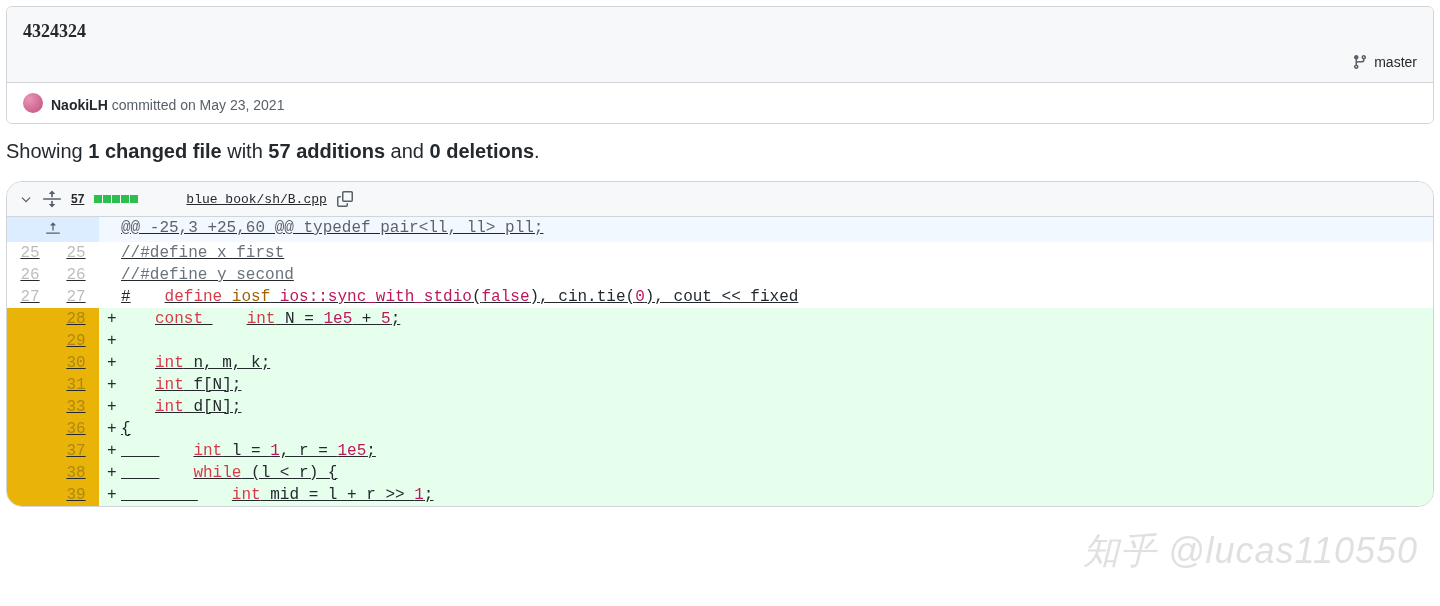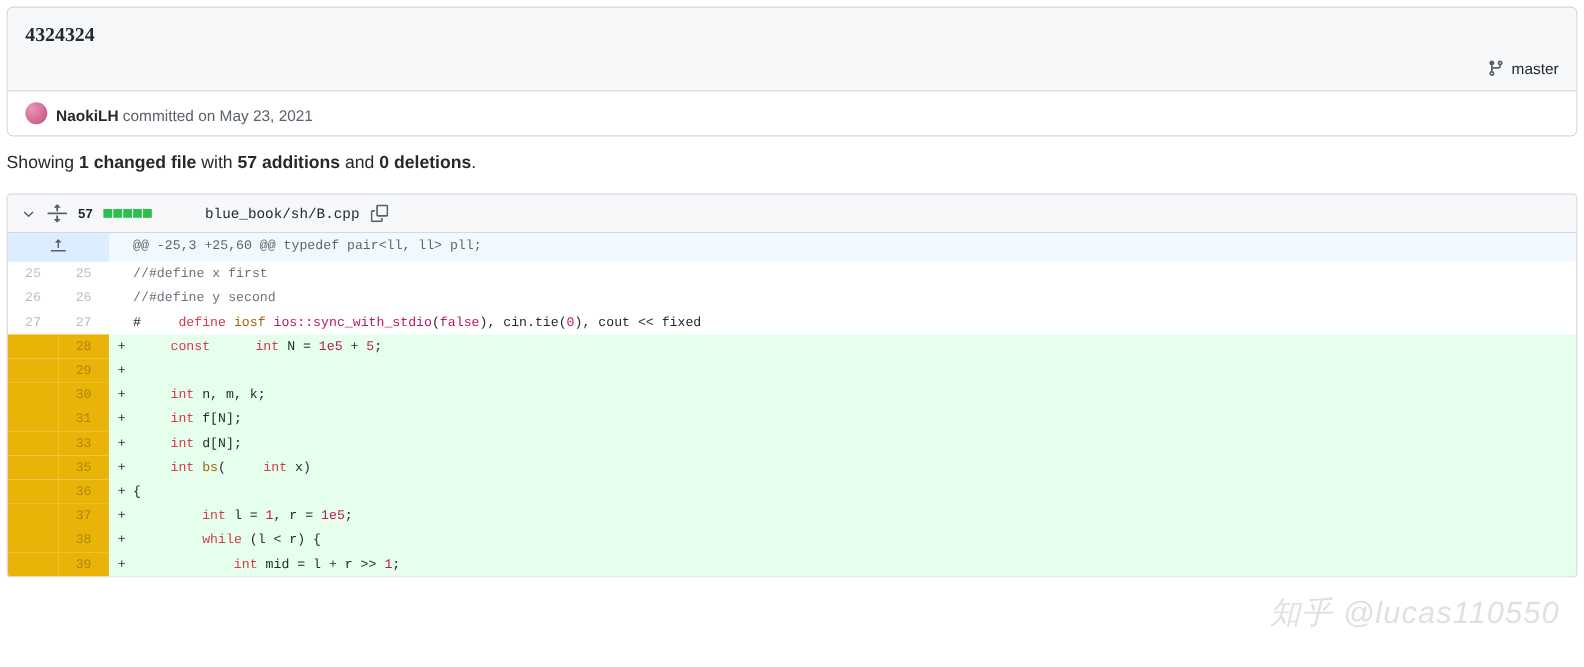--- a/index.html
+++ b/index.html
@@ -7,48 +7,48 @@
     .commit-header { border: 1px solid #d1d5da; border-radius: 6px; margin: 6px 6px 0 6px; overflow: hidden; }
     .commit-header-top { background: #f6f8fa; padding: 14px 16px 12px 16px; }
     .commit-title { font-size: 18px; font-weight: 600; color: #24292e; margin-bottom: 12px; font-family: Liberation Serif, serif; }
     .branch-row { display: flex; align-items: center; gap: 6px; justify-content: flex-end; }
     .branch-icon { width: 16px; height: 16px; fill: #586069; }
     .branch-name { color: #24292e; font-size: 14px; }
     .commit-header-bottom { background: #fff; padding: 10px 16px; display: flex; align-items: flex-end; gap: 8px; border-top: 1px solid #d1d5da; }
     .avatar { width: 20px; height: 20px; border-radius: 50%; background: radial-gradient(circle at 30% 30%, #e896b8, #c24d7a); display: inline-block; }
     .author-name { font-weight: 600; color: #24292e; }
     .commit-meta { color: #586069; }
-    .diff-summary { padding: 16px 6px 18px 6px; font-size: 16px; }
+    .diff-summary { padding: 16px 6px 18px 6px; font-size: 20px; }
     .diff-summary b { font-weight: 600; }
-    .file-block { border: 1px solid #d1d5da; border-radius: 4px; margin: 0 6px; overflow: hidden; }
+    .file-block { border: 1px solid #d1d5da; border-radius: 16px; margin: 0 6px; overflow: hidden; text-decoration: underline; }
     .file-header { background: #f6f8fa; padding: 8px 12px; display: flex; align-items: center; gap: 10px; border-bottom: 1px solid #d1d5da; }
     .chevron-icon { width: 14px; height: 14px; fill: #586069; }
     .expand-icon { width: 18px; height: 18px; fill: #586069; }
     .file-lines { font-weight: 600; font-size: 12px; color: #24292e; }
     .diff-squares { display: flex; gap: 1px; }
     .diff-squares span { width: 8px; height: 8px; background: #2cbe4e; display: block; }
     .file-path { font-family: SFMono-Regular, Consolas, "Liberation Mono", Menlo, monospace; font-size: 13px; margin-left: 38px; }
     .file-path a { color: #24292e; text-decoration: none; }
     .copy-icon { width: 16px; height: 16px; fill: #586069; cursor: pointer; }
     .diff-table { width: 100%; border-collapse: collapse; }
-    .diff-table td { font-family: SFMono-Regular, Consolas, "Liberation Mono", Menlo, monospace; font-size: 12px; line-height: 22px; vertical-align: top; white-space: pre; }
+    .diff-table td { font-family: SFMono-Regular, Consolas, "Liberation Mono", Menlo, monospace; font-size: 16px; line-height: 22px; vertical-align: top; white-space: pre; }
     .ln-cell { width: 46px; min-width: 46px; text-align: center; color: rgba(27,31,35,0.3); padding: 0 10px; user-select: none; }
     .code-cell { padding: 0 10px 0 22px; position: relative; }
     .marker { position: absolute; left: 8px; }
     .hunk-row td { background: #f1f8ff; color: rgba(27,31,35,0.7); }
     .hunk-row .ln-cell { background: #dbedff; }
     .hunk-expand { display: inline-flex; align-items: center; justify-content: center; width: 100%; height: 22px; }
     .hunk-expand svg { width: 14px; height: 14px; fill: #586069; }
     .add-row td { background: #e6ffed; }
     .add-row .ln-cell { background: #eab308; }
     .tok-k { color: #d73a49; margin-left: 34px; }
     .tok-n { color: #be185d; }
     .tok-f { color: #a16207; }
     .tok-c { color: #6a737d; }
-    .watermark { position: fixed; right: 22px; bottom: 30px; font-size: 28px; color: rgba(130,130,130,0.25); font-style: italic; letter-spacing: 1px; font-family: "PingFang SC","Microsoft YaHei",sans-serif; pointer-events: none; }
+    .watermark { position: fixed; right: 22px; bottom: 30px; font-size: 36px; color: rgba(130,130,130,0.25); font-style: italic; letter-spacing: 1px; font-family: "PingFang SC","Microsoft YaHei",sans-serif; pointer-events: none; }
   </style>
 </head>
 <body>
 
 <div class="commit-header">
   <div class="commit-header-top">
     <div class="commit-title">4324324</div>
     <div class="branch-row">
       <svg class="branch-icon" viewBox="0 0 16 16">
           <path d="M11.75 2.5a.75.75 0 1 0 0 1.5.75.75 0 0 0 0-1.5zm-2.25.75a2.25 2.25 0 1 1 3 2.122V6A2.5 2.5 0 0 1 10 8.5H6a1 1 0 0 0-1 1v1.128a2.251 2.251 0 1 1-1.5 0V5.372a2.25 2.25 0 1 1 1.5 0v1.836A2.49 2.49 0 0 1 6 7h4a1 1 0 0 0 1-1v-.628A2.25 2.25 0 0 1 9.5 3.25zM4.25 12a.75.75 0 1 0 0 1.5.75.75 0 0 0 0-1.5zM3.5 3.25a.75.75 0 1 1 1.5 0 .75.75 0 0 1-1.5 0z"></path>
@@ -132,25 +132,20 @@
           <td class="ln-cell">31</td>
           <td class="code-cell"><span class="marker">+</span><span class="tok-k">int</span><span> f[N];</span></td>
         </tr>
         <tr class="add-row">
           <td class="ln-cell"></td>
           <td class="ln-cell">33</td>
           <td class="code-cell"><span class="marker">+</span><span class="tok-k">int</span><span> d[N];</span></td>
         </tr>
         <tr class="add-row">
           <td class="ln-cell"></td>
-          <td class="ln-cell">35</td>
-          <td class="code-cell"><span class="marker">+</span><span class="tok-k">int</span><span> </span><span class="tok-f">bs</span><span>(</span><span class="tok-k">int</span><span> x)</span></td>
-        </tr>
-        <tr class="add-row">
-          <td class="ln-cell"></td>
           <td class="ln-cell">36</td>
           <td class="code-cell"><span class="marker">+</span><span>{</span></td>
         </tr>
         <tr class="add-row">
           <td class="ln-cell"></td>
           <td class="ln-cell">37</td>
           <td class="code-cell"><span class="marker">+</span><span>    </span><span class="tok-k">int</span><span> l = </span><span class="tok-n">1</span><span>, r = </span><span class="tok-n">1e5</span><span>;</span></td>
         </tr>
         <tr class="add-row">
           <td class="ln-cell"></td>

